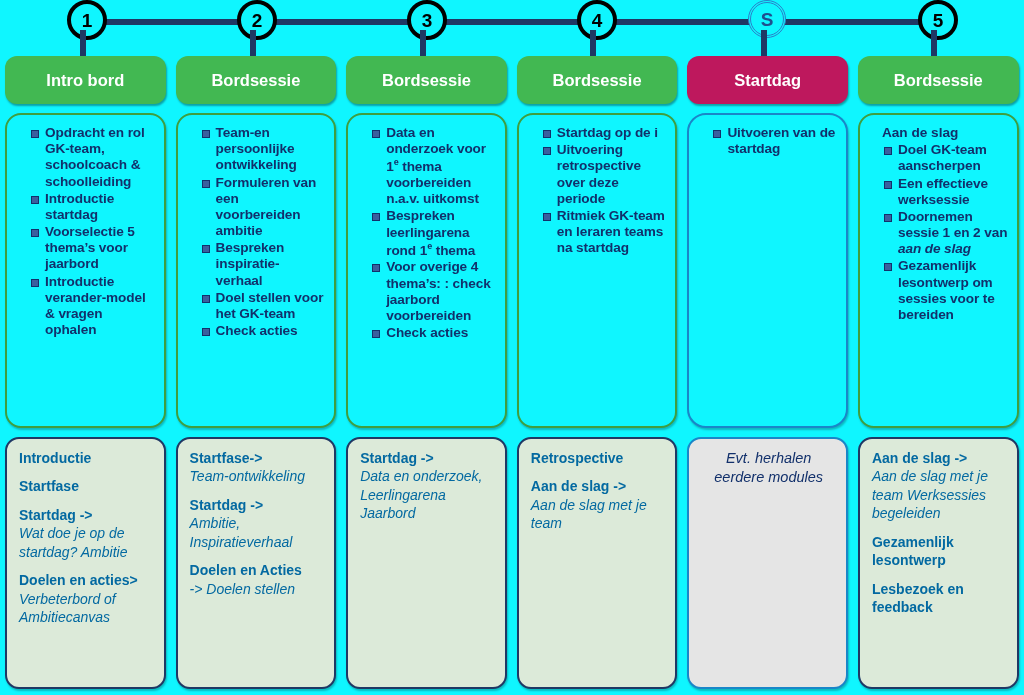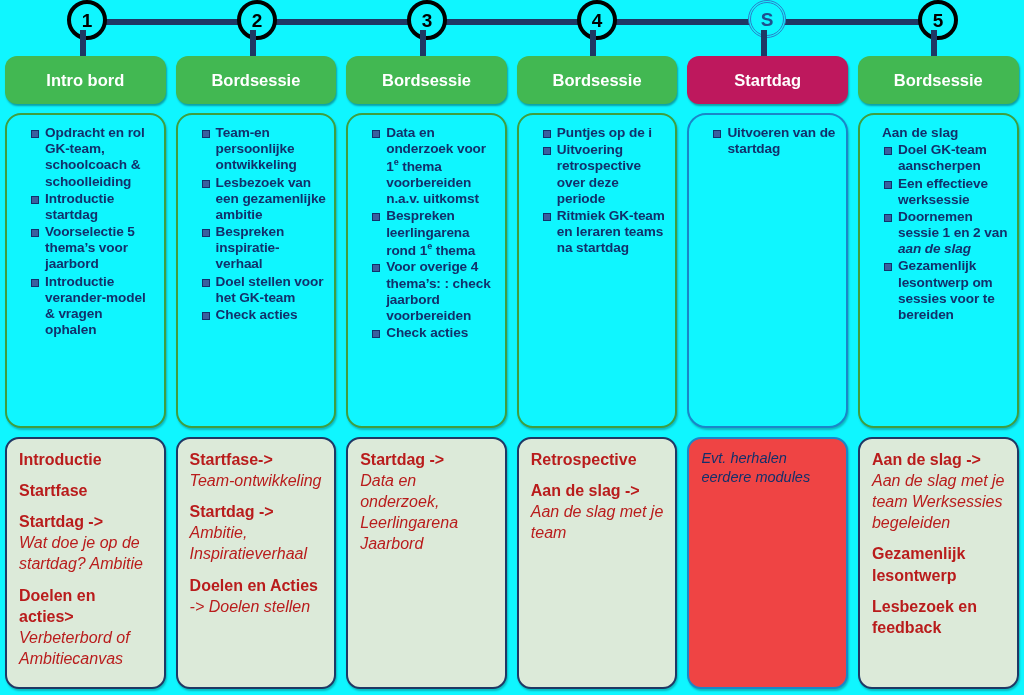--- a/index.html
+++ b/index.html
@@ -75,22 +75,22 @@
 
   
   .note{
     flex:1 1 auto;margin-top:9px;margin-bottom:6px;
     border:2px solid #1f3864;border-radius:14px;
     background:#dcead9;
     padding:10px 10px 8px 12px;box-sizing:border-box;
     box-shadow:1px 2px 2px rgba(0,0,0,.25);
     overflow:hidden;
   }
-  .col.blue .note{background:#ef4444;border-color:#1a86c8;}
-  .note p{margin:0 0 10px 0;font-size:16px;line-height:1.32;color:#b91c1c;}
+  .col.blue .note{background:#e5e5e5;border-color:#1a86c8;text-align:center;}
+  .note p{margin:0 0 10px 0;font-size:14px;line-height:1.32;color:#0369a1;}
   .note p:last-child{margin-bottom:0;}
   .note b{font-weight:bold;}
   .note em{font-style:italic;font-weight:normal;}
   .col.blue .note p{font-style:italic;font-weight:bold;font-size:14.5px;color:#12306b;}
 </style>
 </head>
 <body>
 
 <div class="canvas">
 
@@ -140,21 +140,21 @@
           <p><b>Startfase</b></p>
           <p><b>Startdag -&gt;</b><br><em>Wat doe je op de startdag? Ambitie</em></p>
           <p><b>Doelen en acties&gt;</b><br><em>Verbeterbord of Ambitiecanvas</em></p>
         </div>
       </div>
       <div class="col">
         <div class="pill">Bordsessie</div>
         <div class="bullets">
           <ul>
             <li>Team-en persoonlijke ontwikkeling</li>
-            <li>Lesbezoek van een gezamenlijke ambitie</li>
+            <li>Formuleren van een voorbereiden ambitie</li>
             <li>Bespreken inspiratie-verhaal</li>
             <li>Doel stellen voor het GK-team</li>
             <li>Check acties</li>
           </ul>
         </div>
         <div class="note">
           <p><b>Startfase-&gt;</b><br><em>Team-ontwikkeling</em></p>
           <p><b>Startdag -&gt;</b><br><em>Ambitie, Inspiratieverhaal</em></p>
           <p><b>Doelen en Acties</b><br><em>-&gt; Doelen stellen</em></p>
         </div>
@@ -170,21 +170,21 @@
           </ul>
         </div>
         <div class="note">
           <p><b>Startdag -&gt;</b><br><em>Data en onderzoek, Leerlingarena Jaarbord</em></p>
         </div>
       </div>
       <div class="col">
         <div class="pill">Bordsessie</div>
         <div class="bullets">
           <ul>
-            <li>Puntjes op de i</li>
+            <li>Startdag op de i</li>
             <li>Uitvoering retrospective over deze periode</li>
             <li>Ritmiek GK-team en leraren teams na startdag</li>
           </ul>
         </div>
         <div class="note">
           <p><b>Retrospective</b></p>
           <p><b>Aan de slag -&gt;</b><br><em>Aan de slag met je team</em></p>
         </div>
       </div>
       <div class="col blue">

